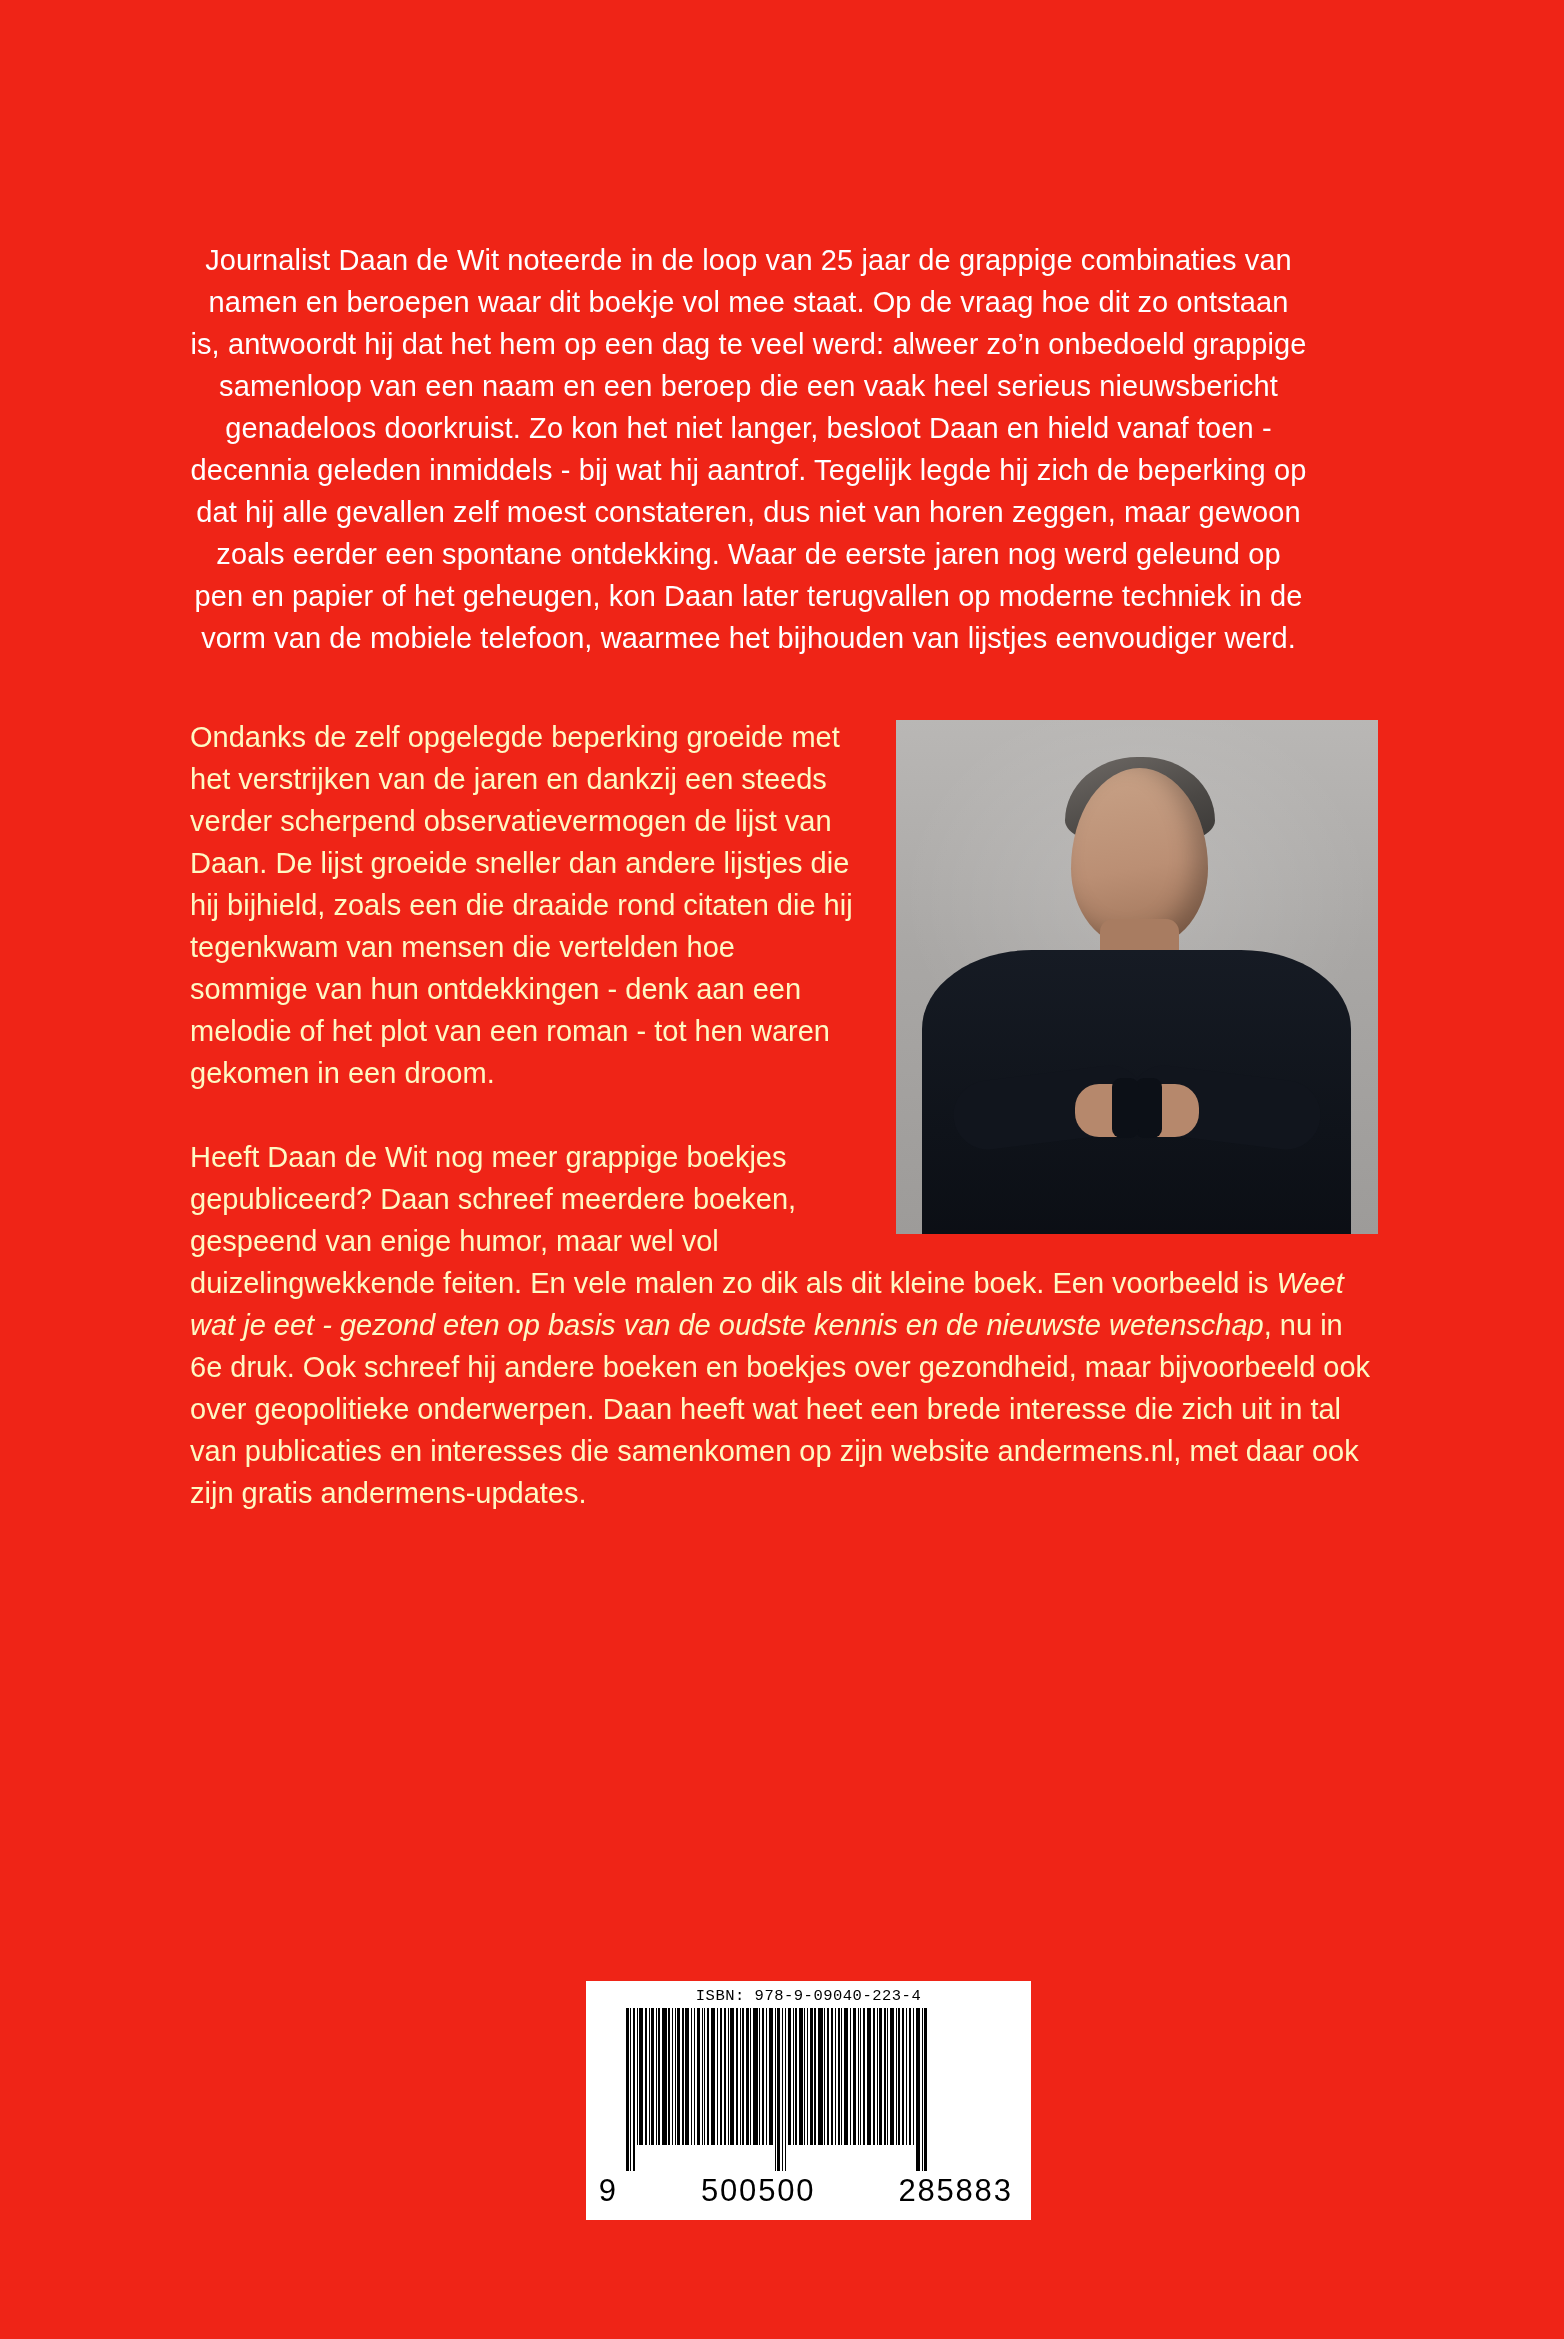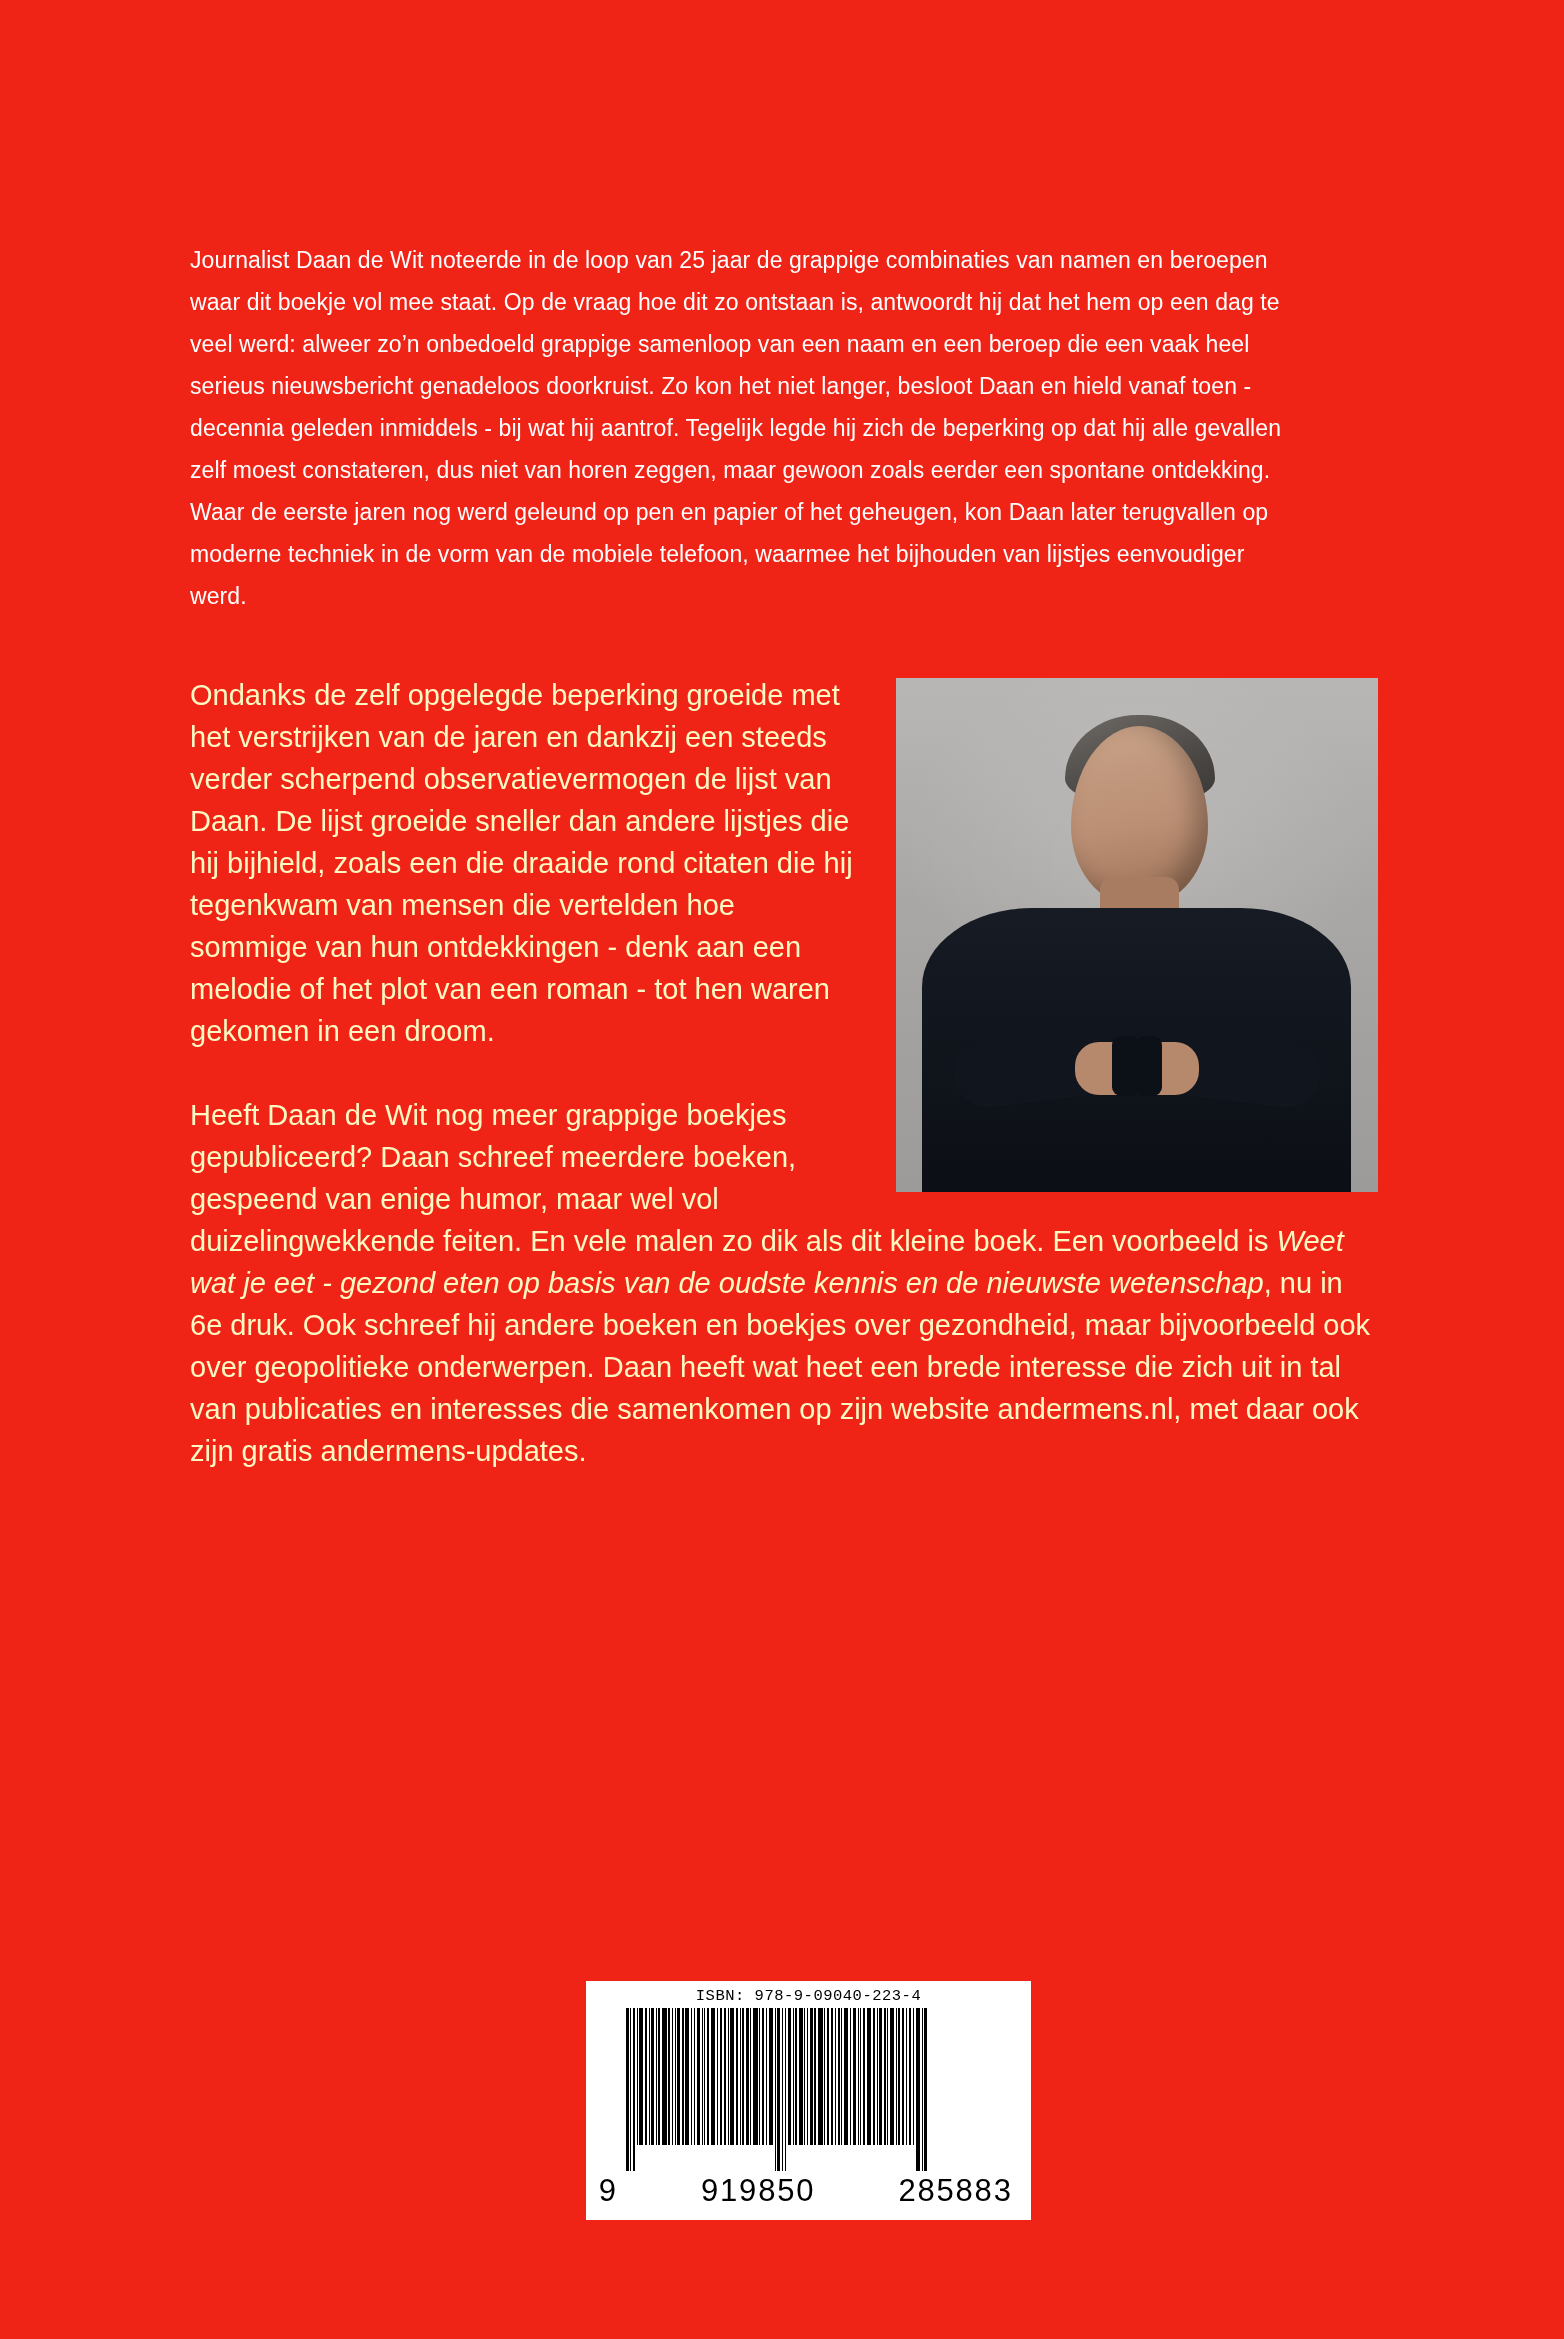--- a/index.html
+++ b/index.html
@@ -25,25 +25,25 @@
 
   .content {
     position: absolute;
     left: 190px;
     top: 239px;
     width: 1188px;
   }
 
   .para {
     color: #ffffff;
-    font-size: 23px;
+    font-size: 29px;
     line-height: 42px;
     letter-spacing: 0.1px;
     margin: 0 0 0 0;
-    text-align: left;
+    text-align: center;
   }
 
   
   .intro {
     width: 1117px;
     margin-bottom: 57px;
   }
 
   
   .flow {
@@ -318,19 +318,19 @@
         <div class="bar" style="width: 2.7px; height: 137px;"></div>
         <div class="bar" style="width: 0.9px; height: 137px;"></div>
         <div class="bar" style="width: 1.8px; height: 137px;"></div>
         <div class="bar" style="width: 1.8px; height: 137px;"></div>
         <div class="bar" style="width: 3.7px; height: 163px;"></div>
         <div class="bar" style="width: 0.9px; height: 163px;"></div>
         <div class="bar" style="width: 2.7px; height: 163px;"></div>
       </div>
     <div class="digits">
       <span>9</span>
-      <span>919850</span>
+      <span>500500</span>
       <span>285883</span>
     </div>
   </div>
 
 </div>
 
 
 </body></html>

